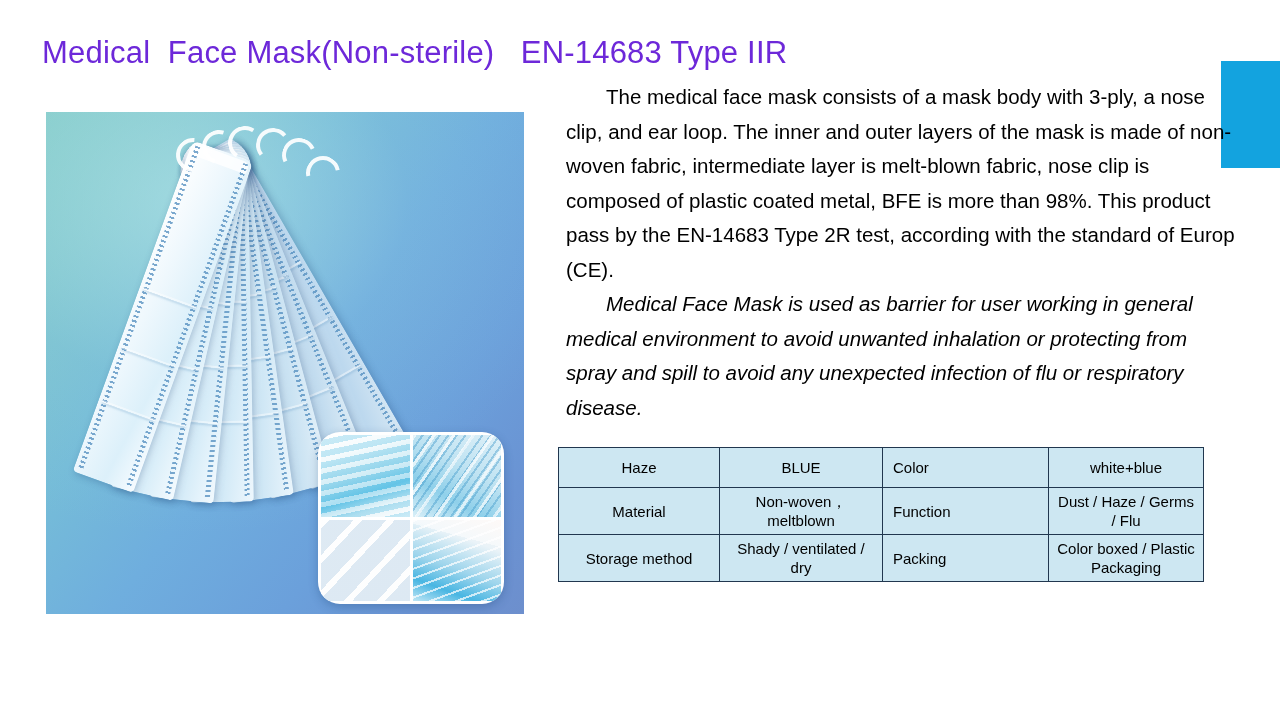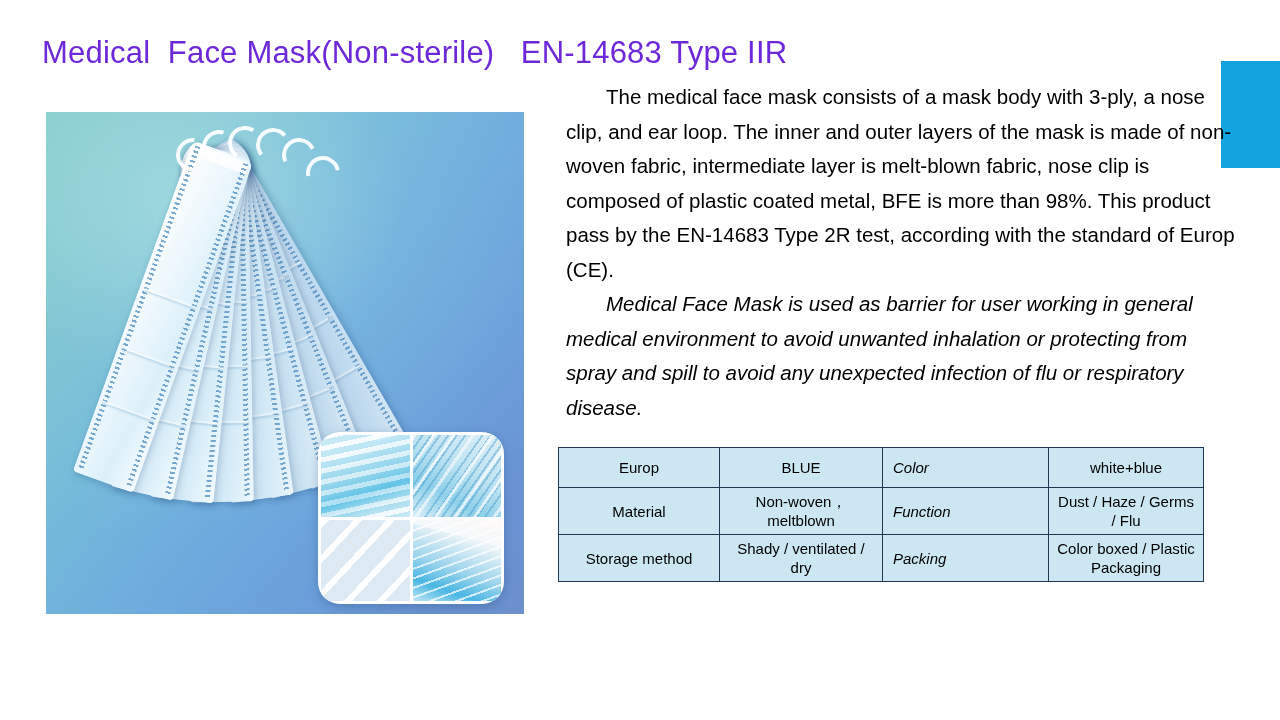--- a/index.html
+++ b/index.html
@@ -220,21 +220,21 @@
     color: #000000;
     padding: 4px 6px;
     vertical-align: middle;
     height: 40px;
     box-sizing: border-box;
   }
   #spec-table td.c { text-align: center; }
   #spec-table td.l { text-align: left; padding-left: 10px; }
   .col-1 { width: 161px; }
   .col-2 { width: 163px; }
-  .col-3 { width: 166px; font-style: italic; }
+  .col-3 { width: 166px; }
   .col-4 { width: 155px; }
   .row-tall td { height: 49px; }
 </style>
 </head>
 <body>
 
 <div id="slide">
 
   <div id="slide-title">Medical  Face Mask(Non-sterile)   EN-14683 Type IIR</div>
 
@@ -334,21 +334,21 @@
   </div>
 
   <div id="body-text">
     <p>The medical face mask  consists of a mask body with 3-ply,  a nose clip, and  ear loop. The inner and outer layers of the mask is made of non-woven fabric, intermediate layer is melt-blown fabric, nose clip is composed of plastic coated metal, BFE is more than 98%.  This product pass by the EN-14683  Type 2R test, according with the standard of Europ (CE).</p>
     <p> Medical Face Mask is used as barrier for user working in general medical environment to avoid unwanted inhalation or protecting from spray and spill to avoid any unexpected infection of flu or respiratory disease.</p>
   </div>
 
   <table id="spec-table">
     <tbody>
       <tr class="row-tall">
-        <td class="c col-1">Europ</td>
+        <td class="c col-1">Haze</td>
         <td class="c col-2">BLUE</td>
         <td class="l col-3">Color</td>
         <td class="c col-4">white+blue</td>
       </tr>
       <tr>
         <td class="c col-1">Material</td>
         <td class="c col-2">Non-woven，meltblown</td>
         <td class="l col-3">Function</td>
         <td class="c col-4">Dust / Haze / Germs / Flu</td>
       </tr>

